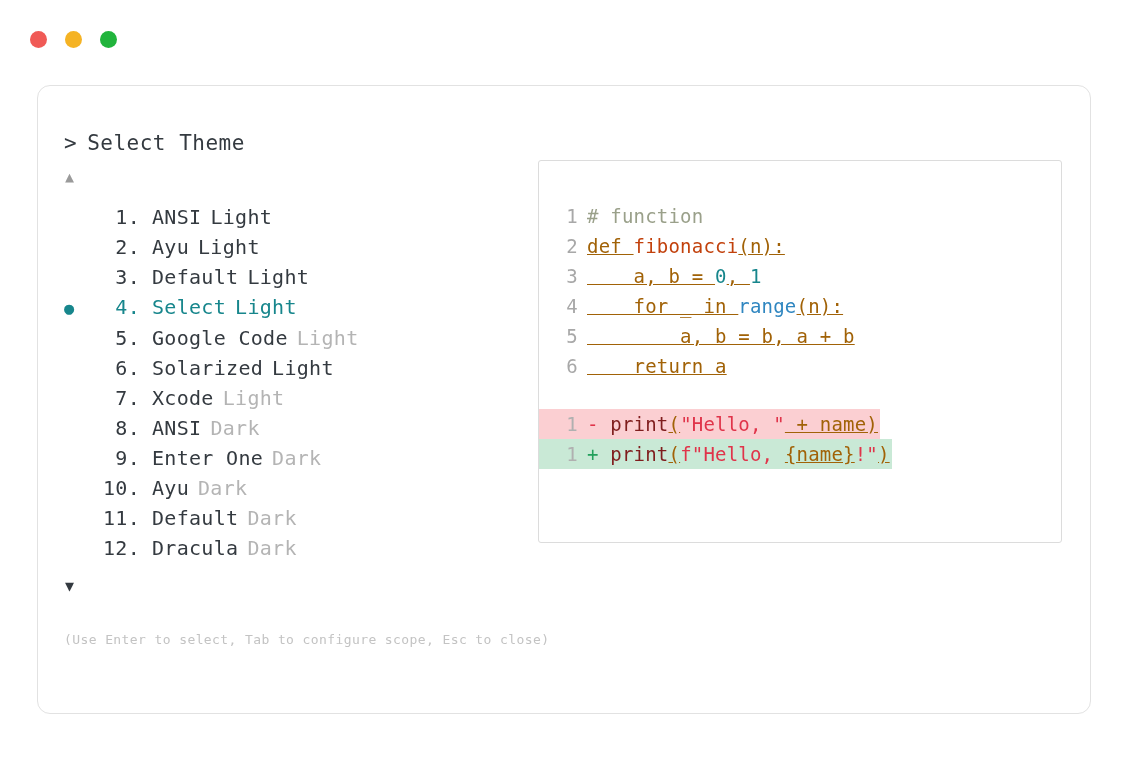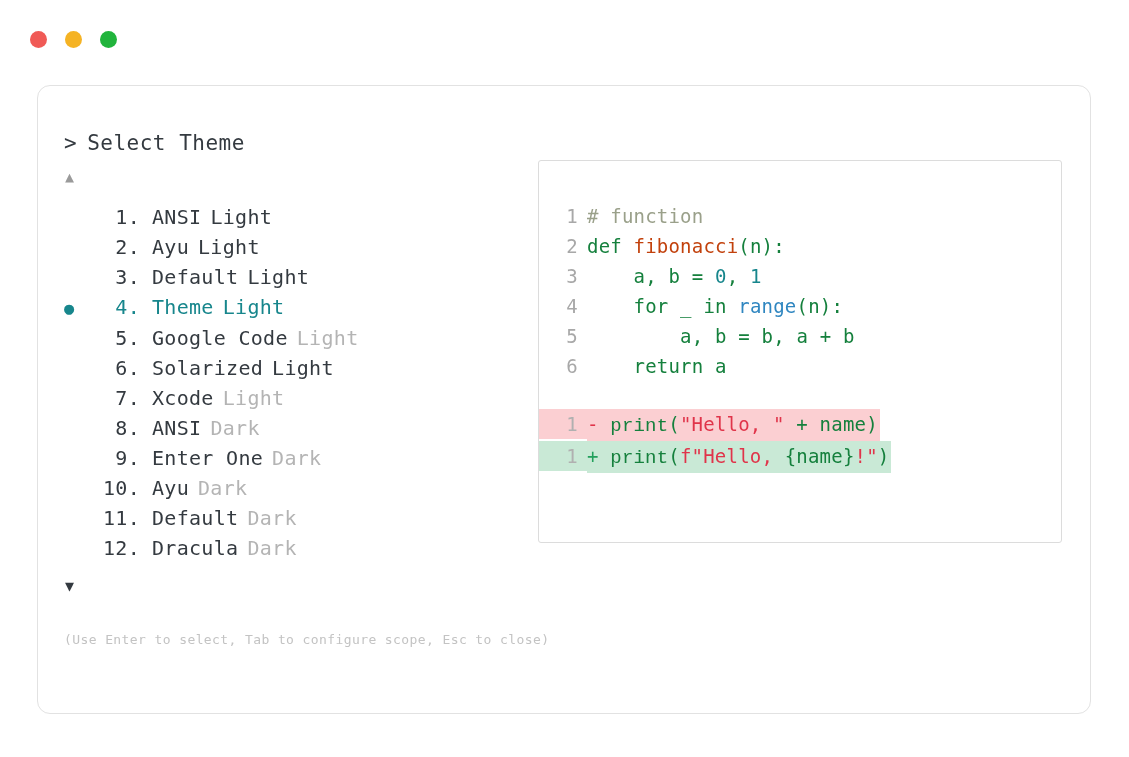--- a/index.html
+++ b/index.html
@@ -166,37 +166,37 @@
     padding-right: 9px;
   }
   .code-text { color: #32373c; }
 
   
   .tok-comment { color: #9aa08a; }
   .tok-fn      { color: #c2410c; font-weight: 400; margin-top: 35px; }
   .tok-num     { color: #17868c; }
   .tok-builtin { color: #2f86c0; }
   .tok-str     { color: #e0344a; }
-  .tok-plain   { color: #15803d; }
+  .tok-plain   { color: #a16207; text-decoration: underline; }
 
   
   .diff { margin-top: 28px; }
   .diff-line { display: flex; align-items: baseline; }
   .diff-body {
     display: inline-block;
     padding: 0 2px 0 0;
   }
   .diff-del .diff-body { background: #fbcfd2; }
   .diff-add .diff-body { background: #c9e9d6; }
   .diff-del .ln, .diff-add .ln { color: #b0b0b0; }
   .diff-del .ln { background: #fbcfd2; }
   .diff-add .ln { background: #c9e9d6; }
   .sign-del { color: #e0344a; }
   .sign-add { color: #22a05c; }
-  .tok-print { color: #15803d; font-family: Liberation Mono, monospace; }
+  .tok-print { color: #7f1d1d; }
 </style>
 </head>
 <body>
 
 <div class="titlebar">
   <span class="dot dot-close"></span>
   <span class="dot dot-min"></span>
   <span class="dot dot-max"></span>
 </div>
 
@@ -209,21 +209,21 @@
         <span class="prompt-caret">&gt;</span>
         <span class="prompt-label">Select Theme</span>
       </div>
 
       <div class="scroll-up">▲</div>
 
       <ul class="theme-list" id="theme-list">
           <li class="theme-item"><span class="bullet-cell"></span><span class="idx">1.</span><span class="name">ANSI</span><span class="variant">Light</span></li>
           <li class="theme-item"><span class="bullet-cell"></span><span class="idx">2.</span><span class="name">Ayu</span><span class="variant">Light</span></li>
           <li class="theme-item"><span class="bullet-cell"></span><span class="idx">3.</span><span class="name">Default</span><span class="variant">Light</span></li>
-          <li class="theme-item selected"><span class="bullet-cell">●</span><span class="idx">4.</span><span class="name">Theme</span><span class="variant">Light</span></li>
+          <li class="theme-item selected"><span class="bullet-cell">●</span><span class="idx">4.</span><span class="name">Select</span><span class="variant">Light</span></li>
           <li class="theme-item"><span class="bullet-cell"></span><span class="idx">5.</span><span class="name">Google Code</span><span class="variant muted">Light</span></li>
           <li class="theme-item"><span class="bullet-cell"></span><span class="idx">6.</span><span class="name">Solarized</span><span class="variant">Light</span></li>
           <li class="theme-item"><span class="bullet-cell"></span><span class="idx">7.</span><span class="name">Xcode</span><span class="variant muted">Light</span></li>
           <li class="theme-item"><span class="bullet-cell"></span><span class="idx">8.</span><span class="name">ANSI</span><span class="variant muted">Dark</span></li>
           <li class="theme-item"><span class="bullet-cell"></span><span class="idx">9.</span><span class="name">Enter One</span><span class="variant muted">Dark</span></li>
           <li class="theme-item"><span class="bullet-cell"></span><span class="idx">10.</span><span class="name">Ayu</span><span class="variant muted">Dark</span></li>
           <li class="theme-item"><span class="bullet-cell"></span><span class="idx">11.</span><span class="name">Default</span><span class="variant muted">Dark</span></li>
           <li class="theme-item"><span class="bullet-cell"></span><span class="idx">12.</span><span class="name">Dracula</span><span class="variant muted">Dark</span></li>
         </ul>
 

